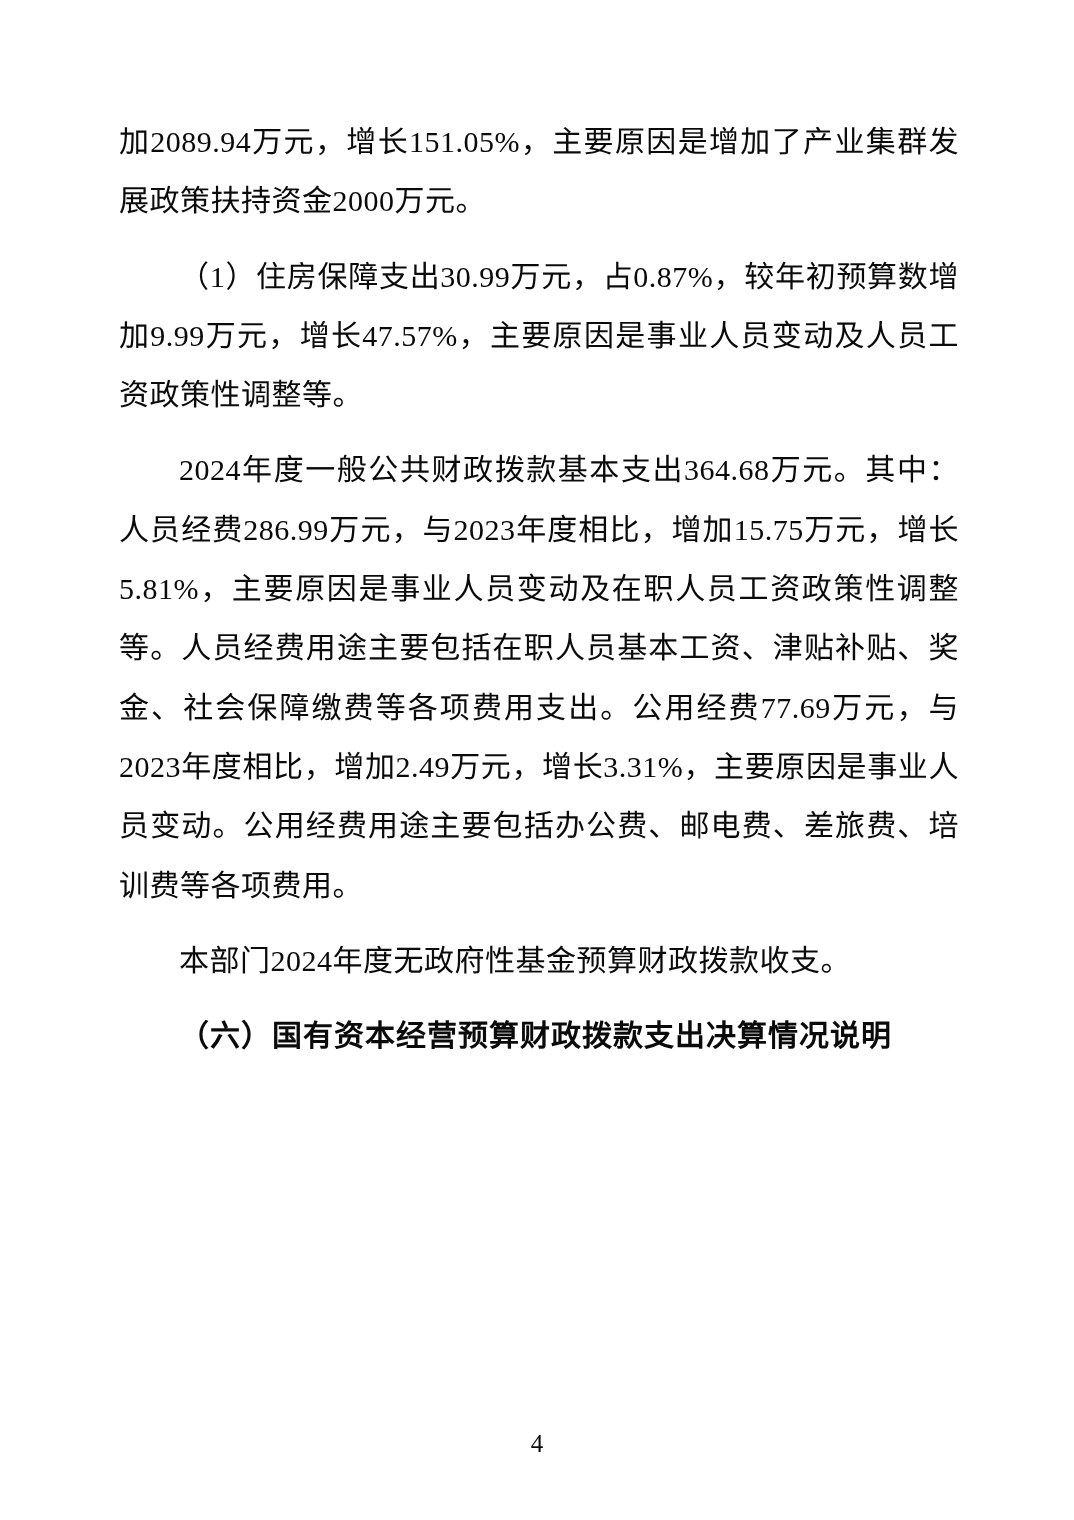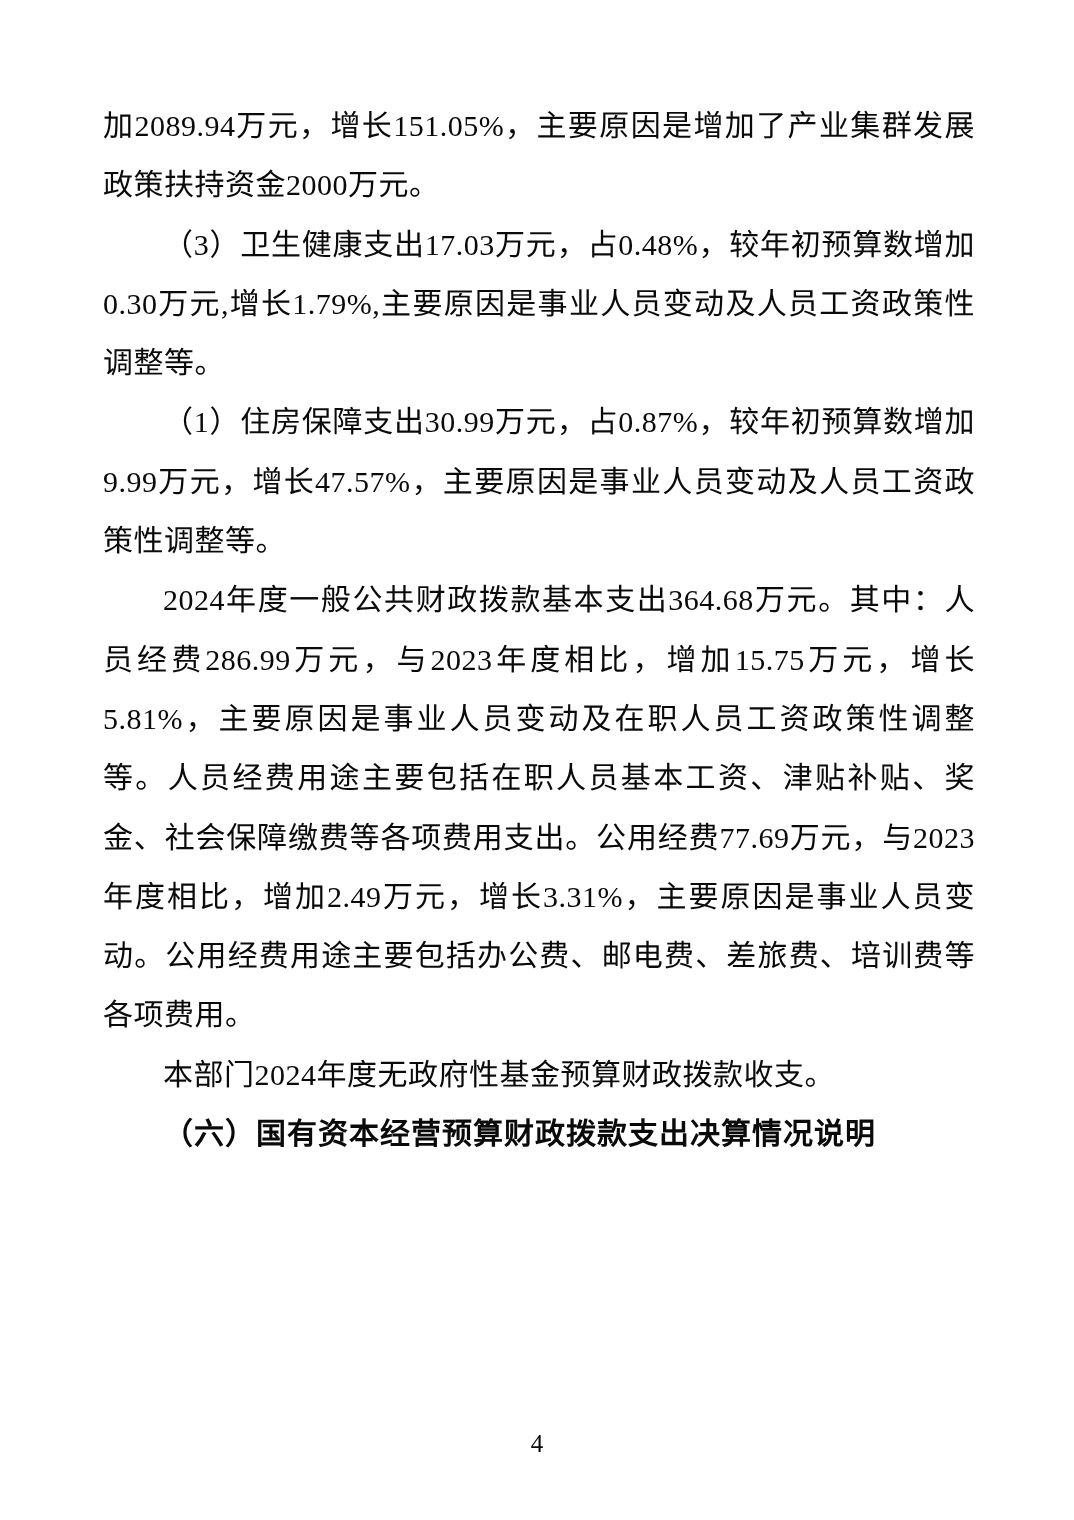--- a/index.html
+++ b/index.html
@@ -17,21 +17,21 @@
     font-family: "Liberation Serif", "DejaVu Serif", serif;
     overflow: hidden;
   }
   .text-column {
     position: absolute;
     left: 103px;
     top: 96px;
     width: 872px;
   }
   .para {
-    margin: 0;
+    margin: 16px;
     font-size: 30px;
     line-height: 59.3px;
     text-align: justify;
     text-justify: inter-character;
     color: #0a0a0a;
     letter-spacing: 0.5px;
   }
   .para.indent {
     text-indent: 2em;
   }
@@ -51,21 +51,20 @@
     color: #0a0a0a;
     font-family: "Liberation Serif", "DejaVu Serif", serif;
   }
 </style>
 </head>
 <body>
 
 <div class="page">
   <div class="text-column">
     <p class="para">加2089.94万元，增长151.05%，主要原因是增加了产业集群发展政策扶持资金2000万元。</p>
-    <p class="para indent">（3）卫生健康支出17.03万元，占0.48%，较年初预算数增加0.30万元,增长1.79%,主要原因是事业人员变动及人员工资政策性调整等。</p>
     <p class="para indent">（1）住房保障支出30.99万元，占0.87%，较年初预算数增加9.99万元，增长47.57%，主要原因是事业人员变动及人员工资政策性调整等。</p>
     <p class="para indent">2024年度一般公共财政拨款基本支出364.68万元。其中：人员经费286.99万元，与2023年度相比，增加15.75万元，增长5.81%，主要原因是事业人员变动及在职人员工资政策性调整等。人员经费用途主要包括在职人员基本工资、津贴补贴、奖金、社会保障缴费等各项费用支出。公用经费77.69万元，与2023年度相比，增加2.49万元，增长3.31%，主要原因是事业人员变动。公用经费用途主要包括办公费、邮电费、差旅费、培训费等各项费用。</p>
     <p class="para indent">本部门2024年度无政府性基金预算财政拨款收支。</p>
     <p class="para indent heading">（六）国有资本经营预算财政拨款支出决算情况说明</p>
   </div>
 
   <div class="footer">
     <span class="page-number">4</span>
   </div>
 </div>

